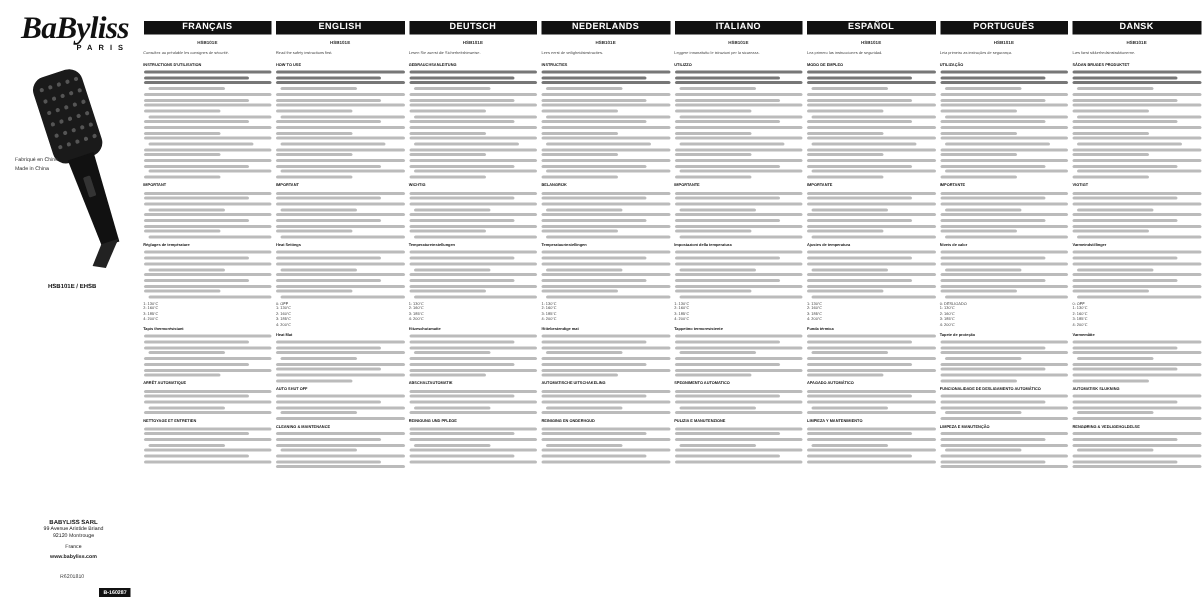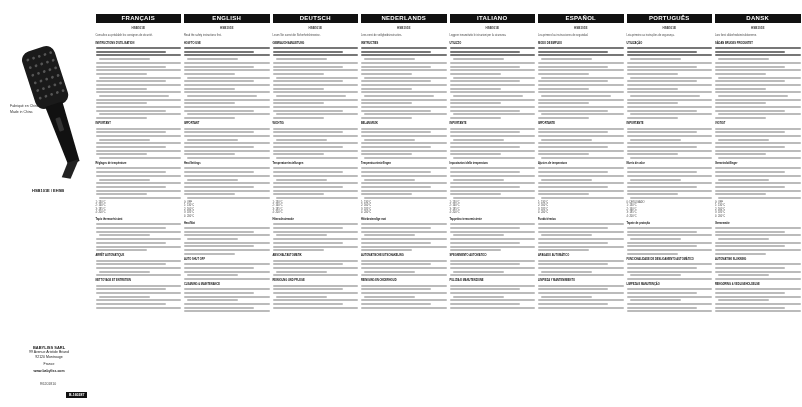--- a/index.html
+++ b/index.html
@@ -30,20 +30,24 @@
   .line.short { width: 60%; }
   .line.mid { width: 82%; }
   .line.bullet { margin-left: 3px; }
   .line.dark { background: #777; }
   .temps div { line-height: 3.6px; }
 </style>
 </head>
 <body>
 
 <div class="left-panel">
+  <div class="logo">
+    <div class="logo-main">BaByliss</div>
+    <div class="logo-sub">PARIS</div>
+  </div>
 
   <svg class="brush" viewBox="0 0 70 150">
     <g transform="rotate(-18 35 70)">
       <rect x="18" y="8" width="34" height="60" rx="9" fill="#1a1a1a"></rect>
       <g fill="#555">
         <circle cx="24" cy="16" r="1.4"></circle>
           <circle cx="30" cy="16" r="1.4"></circle>
           <circle cx="36" cy="16" r="1.4"></circle>
           <circle cx="42" cy="16" r="1.4"></circle>
           <circle cx="48" cy="16" r="1.4"></circle>

